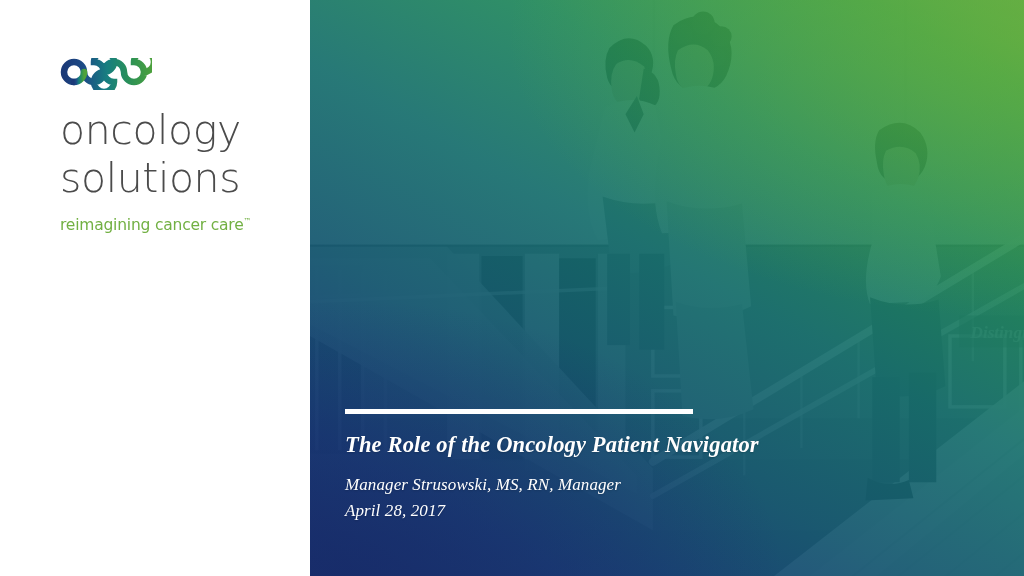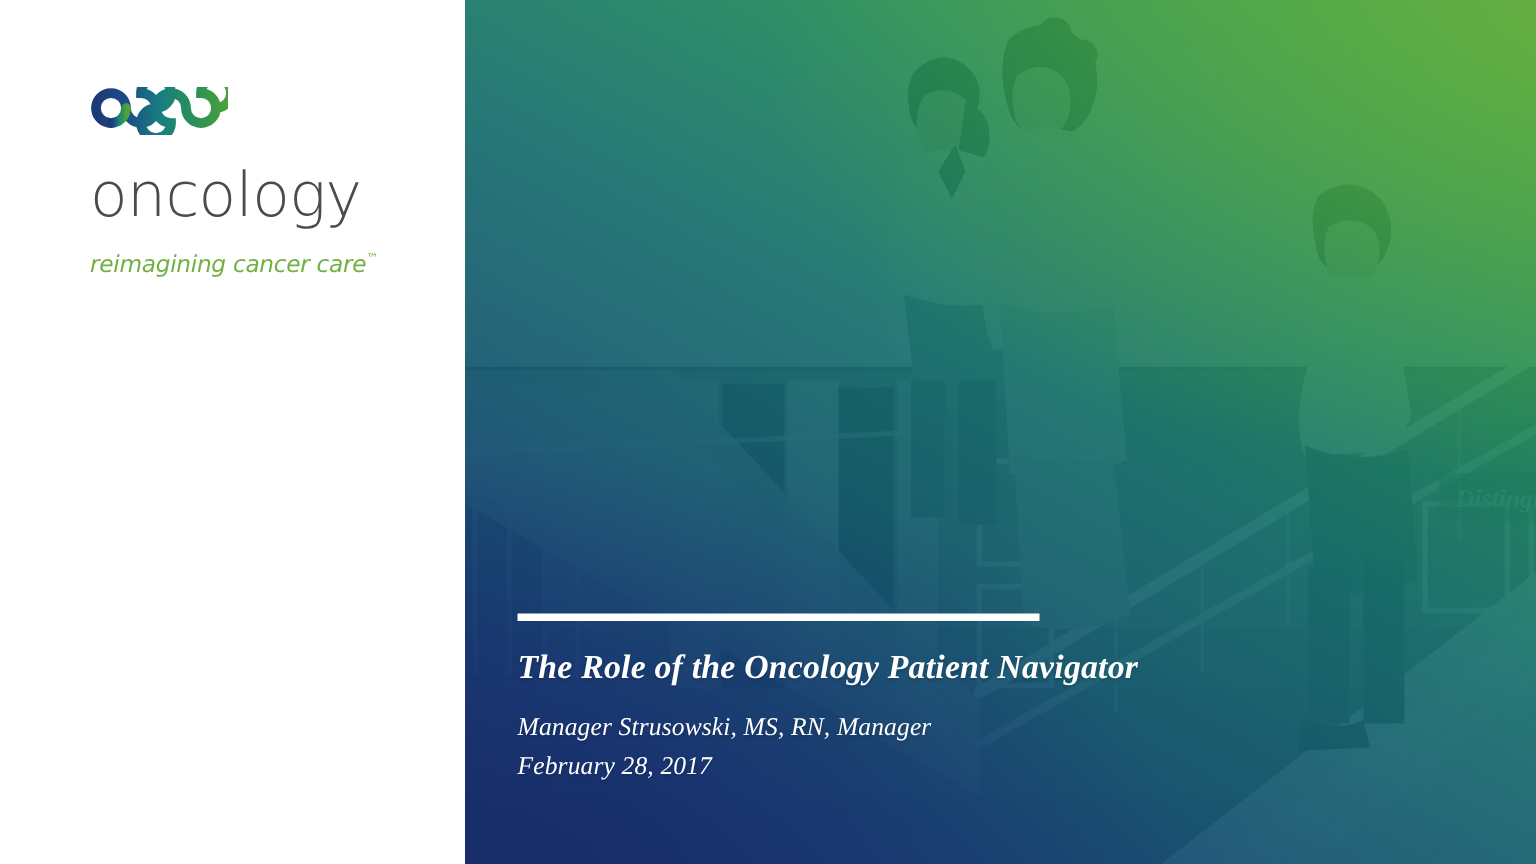--- a/index.html
+++ b/index.html
@@ -50,21 +50,20 @@
     line-height: 1.18;
     letter-spacing: -0.4px;
     color: #4b4b4b;
     white-space: nowrap;
   }
 
   .tagline {
     margin-top: 13px;
     font-family: "DejaVu Sans", sans-serif;
     font-size: 15.5px;
-    font-style: italic;
     font-weight: 400;
     letter-spacing: -0.2px;
     color: #72b043;
     white-space: nowrap;
   }
   .tagline .tm {
     font-size: 8px;
     vertical-align: super;
   }
 
@@ -168,20 +167,21 @@
             <stop offset="100%" stop-color="#4fa23a"></stop>
           </linearGradient>
         </defs>
         <g fill="none" stroke="url(#loopGrad)" stroke-width="13" stroke-linecap="round">
           <path d="M28 48 A20 20 0 1 1 48 28 A20 20 0 1 0 68 8 A20 20 0 1 1 88 28 A20 20 0 1 0 108 48 A20 20 0 1 1 128 28 A20 20 0 1 0 148 8 A20 20 0 1 1 168 28"></path>
           <path d="M28 48 A20 20 0 0 0 48 28"></path>
         </g>
       </svg>
 
       <div class="wordmark">oncology</div>
+      <div class="wordmark">solutions</div>
 
       <div class="tagline"><span>reimagining cancer care</span><span class="tm">™</span></div>
     </div>
   </div>
 
   <div class="hero">
 
     <svg class="hero-photo" viewBox="0 0 714 576" preserveAspectRatio="xMidYMid slice" aria-hidden="true">
       <defs>
         <linearGradient id="wallG" x1="0" y1="1" x2="1" y2="0">
@@ -300,17 +300,17 @@
       </g>
     </svg>
 
     <div class="hero-tint"></div>
     <div class="hero-overlay-soft"></div>
 
     <div class="title-block">
       <div class="title-rule"></div>
       <h1 class="slide-title">The Role of the Oncology Patient Navigator</h1>
       <p class="presenter">Manager Strusowski, MS, RN, Manager</p>
-      <p class="pres-date">February 28, 2017</p>
+      <p class="pres-date">April 28, 2017</p>
     </div>
 
   </div>
 </div>
 
 </body></html>

